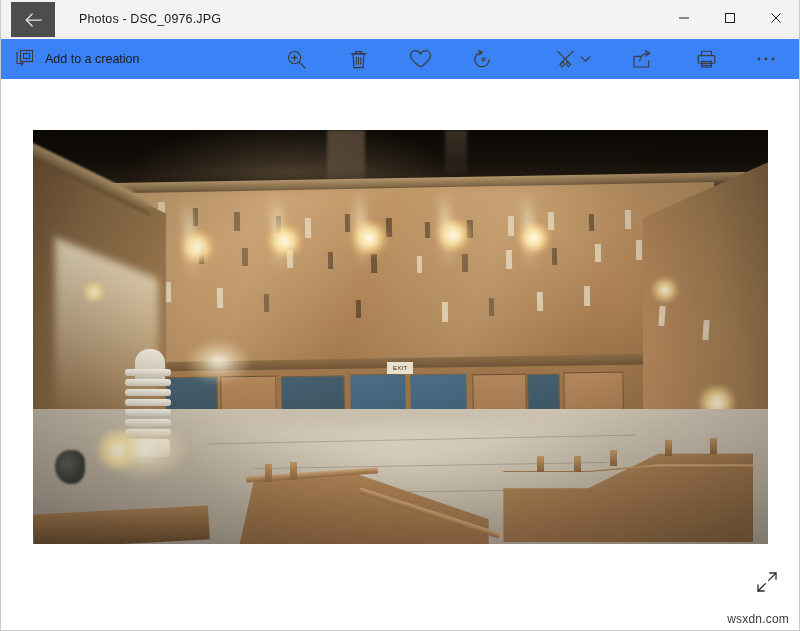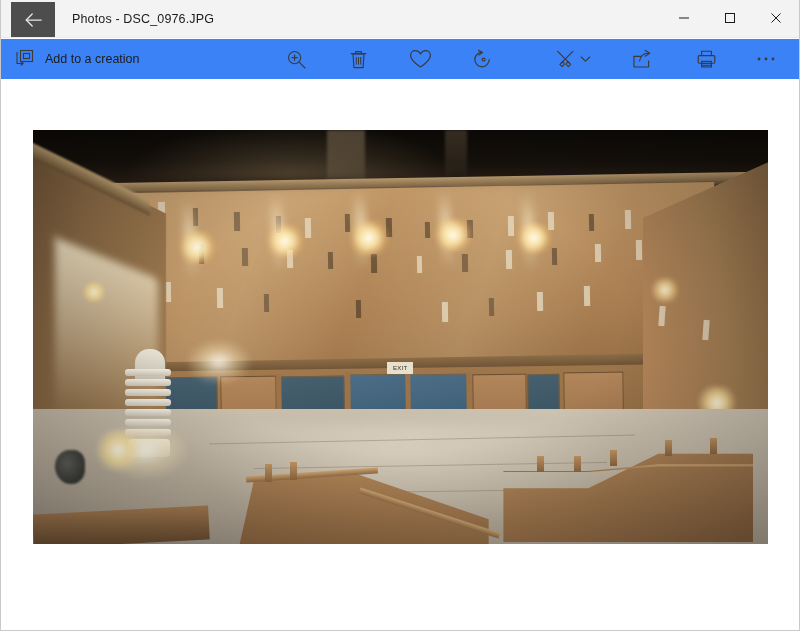--- a/index.html
+++ b/index.html
@@ -30,21 +30,21 @@
   #back-btn {
     width: 44px; height: 35px;
     margin: 2px 0 0 10px;
     background: #4d4d4d;
     display: flex; align-items: center; justify-content: center;
     cursor: pointer;
   }
   #back-btn svg { display:block; }
   #win-title {
     display: flex; align-items: center;
-    margin-left: 17px;
+    margin-left: 24px;
     font-size: 12.5px;
     color: #1b1b1b;
     letter-spacing: 0.15px;
     white-space: nowrap;
   }
   #caption-buttons {
     margin-left: auto;
     display: flex; align-items: stretch;
   }
   .cap-btn {
@@ -636,14 +636,25 @@
       <div class="ph post" style="left:31.5%;bottom:62px;height:18px"></div>
       <div class="ph post" style="left:35.0%;bottom:64px;height:18px"></div>
       <div class="ph rail-bar" style="left:44%;bottom:28px;width:20%;transform:rotate(18deg)"></div>
 
       <div class="ph" style="left:0;bottom:0;width:24%;height:34px;background:linear-gradient(180deg,#a87e52,#6f5133);transform:rotate(-3deg);filter:blur(.6px)"></div>
 
       <div class="ph vignette"></div>
     </div>
   </div>
 
+  <div id="footer">
+    <div id="expand-btn">
+      <svg width="22" height="22" viewBox="0 0 22 22" fill="none">
+        <path d="M20 2 L12.6 9.4" stroke="#2b2b2b" stroke-width="1.3" stroke-linecap="round"></path>
+        <path d="M13.8 2 H20 V8.2" stroke="#2b2b2b" stroke-width="1.3" fill="none" stroke-linecap="round" stroke-linejoin="round"></path>
+        <path d="M2 20 L9.4 12.6" stroke="#2b2b2b" stroke-width="1.3" stroke-linecap="round"></path>
+        <path d="M8.2 20 H2 V13.8" stroke="#2b2b2b" stroke-width="1.3" fill="none" stroke-linecap="round" stroke-linejoin="round"></path>
+      </svg>
+    </div>
+    <div id="watermark">wsxdn.com</div>
+  </div>
 
 </div>
 
 </body></html>

